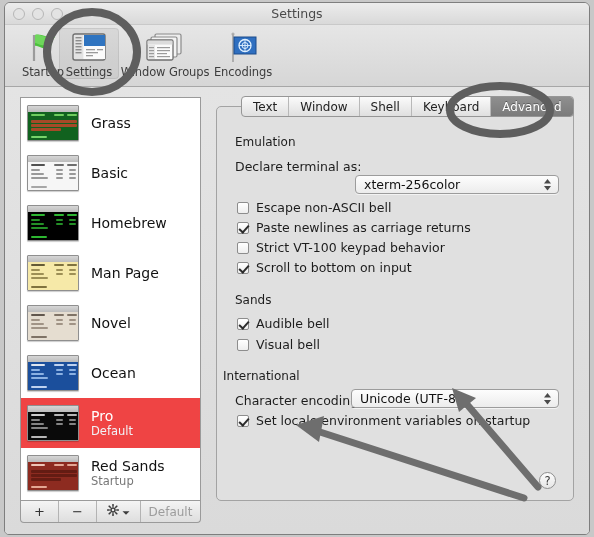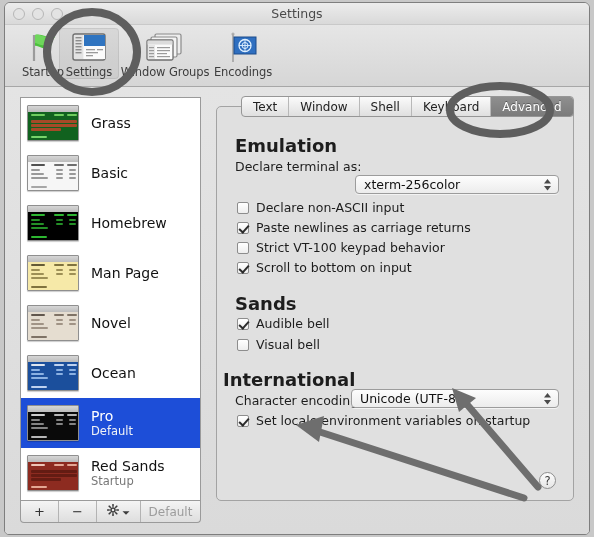--- a/index.html
+++ b/index.html
@@ -92,21 +92,21 @@
     background: #ffffff;
     border: 1px solid #9a9a9a;
     overflow: hidden;
   }
   .prof-row {
     display: flex; align-items: center;
     height: 50px;
     padding-left: 6px;
     cursor: default;
   }
-  .prof-row.selected { background: #1d4ed8; }
+  .prof-row.selected { background: #ef4444; }
   .thumb {
     width: 52px; height: 36px;
     border: 1px solid #8f8f8f;
     border-radius: 1px;
     position: relative;
     overflow: hidden;
     flex: 0 0 auto;
     box-shadow: 0 1px 1px rgba(0,0,0,0.2);
   }
   .thumb .tbar { height: 6px; width:100%; background: linear-gradient(#d6d6d6,#bcbcbc); }
@@ -170,21 +170,21 @@
   .tab:last-child { border-right: none; }
   .tab.active {
     background: linear-gradient(#8f8f8f, #7b7b7b);
     color: #ffffff;
     text-shadow: 0 -1px 0 rgba(0,0,0,0.35);
     border-right: none;
   }
 
   .section-title {
     position: absolute;
-    font-size: 18px; font-weight: bold; color: #1d1d1d;
+    font-size: 12px; font-weight: normal; color: #1d1d1d;
   }
   .field-label {
     position: absolute;
     font-size: 12.5px; color: #1d1d1d;
   }
   .popup {
     position: absolute;
     height: 19px;
     background: linear-gradient(#fdfdfd, #ececec);
     border: 1px solid #9c9c9c;
@@ -556,21 +556,21 @@
               <path d="M3.5 0 L7 4.4 L0 4.4 Z" fill="#4a4a4a"></path>
             </svg>
           <svg width="7" height="5" viewBox="0 0 7 5">
               <path d="M3.5 4.4 L0 0 L7 0 Z" fill="#4a4a4a"></path>
             </svg>
         </span>
       </div>
 
       <div class="chk" style="left:20px; top:93px;">
         <span class="chkbox"></span>
-        <span class="chk-label">Declare non-ASCII input</span>
+        <span class="chk-label">Escape non-ASCII bell</span>
       </div>
       <div class="chk" style="left:20px; top:113px;">
         <span class="chkbox checked"></span>
         <span class="chk-label">Paste newlines as carriage returns</span>
       </div>
       <div class="chk" style="left:20px; top:133px;">
         <span class="chkbox"></span>
         <span class="chk-label">Strict VT-100 keypad behavior</span>
       </div>
       <div class="chk" style="left:20px; top:153px;">

